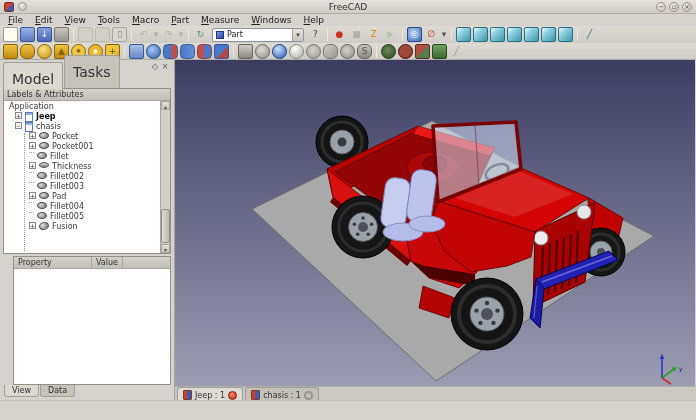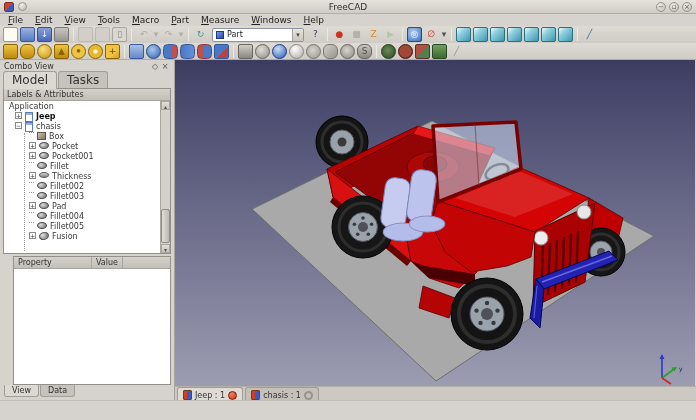--- a/index.html
+++ b/index.html
@@ -40,21 +40,21 @@
   .wb-arrow { width:11px; height:12px; background:linear-gradient(#e8e4de,#c8c4be); border-left:1px solid #a8a49e;
               font-size:7px; text-align:center; line-height:12px; color:#444; }
 
   
   .main { flex:1; display:flex; min-height:0; }
   .panel { width:175px; background:#d6d2cd; border-right:1px solid #a8a49e; display:flex; flex-direction:column; }
   .panel-title { height:13px; display:flex; align-items:center; padding:0 4px; font-size:8px; color:#333; }
   .panel-title .sp { flex:1; }
   .ptbtn { width:10px; text-align:center; font-size:8px; color:#555; }
   .panel-tabs { height:15px; display:flex; align-items:flex-end; padding-left:3px; gap:1px; }
-  .tab { padding:1px 8px; font-size:12px; background:#c6c2bc; border:1px solid #a29e98; border-bottom:none;
+  .tab { padding:8px 8px; font-size:14px; background:#c6c2bc; border:1px solid #a29e98; border-bottom:none;
          border-radius:3px 3px 0 0; color:#333; }
   .tab.active { background:#dcd8d2; position:relative; top:1px; padding-bottom:2px; }
   .tree-box { height:166px; margin:0 3px; border:1px solid #948f89; background:#fff; display:flex; flex-direction:column; }
   .tree-header { height:12px; background:linear-gradient(#d4d0ca,#c2beb8); border-bottom:1px solid #a8a49e;
                  font-size:8px; padding:0 3px; line-height:12px; color:#333; }
   .tree-area { flex:1; display:flex; min-height:0; position:relative; }
   .tree-list { flex:1; list-style:none; padding-top:1px; position:relative; }
   .guide-v { position:absolute; left:20px; top:32px; height:118px; border-left:1px dotted #9a9a9a; }
   .tree-list li { height:10px; display:flex; align-items:flex-start; gap:3px; font-size:8px; color:#3a3a3a; position:relative; }
   .tree-list li .lbl.bold { font-weight:bold; color:#111; }
@@ -235,26 +235,20 @@
                 <span class="lbl bold">Jeep</span>
               </li>
               <li>
                 <span style="width: 8px; flex: 0 0 auto;"></span>
                 <span class="expander">−</span>
                 <span class="t-doc"></span>
                 <span class="lbl">chasis</span>
               </li>
               <li>
                 <span style="width: 22px; flex: 0 0 auto;"></span>
-                <span class="hguide"></span>
-                <span class="t-box"></span>
-                <span class="lbl">Box</span>
-              </li>
-              <li>
-                <span style="width: 22px; flex: 0 0 auto;"></span>
                 <span class="expander">+</span>
                 <span class="t-feature"></span>
                 <span class="lbl">Pocket</span>
               </li>
               <li>
                 <span style="width: 22px; flex: 0 0 auto;"></span>
                 <span class="expander">+</span>
                 <span class="t-feature"></span>
                 <span class="lbl">Pocket001</span>
               </li>

